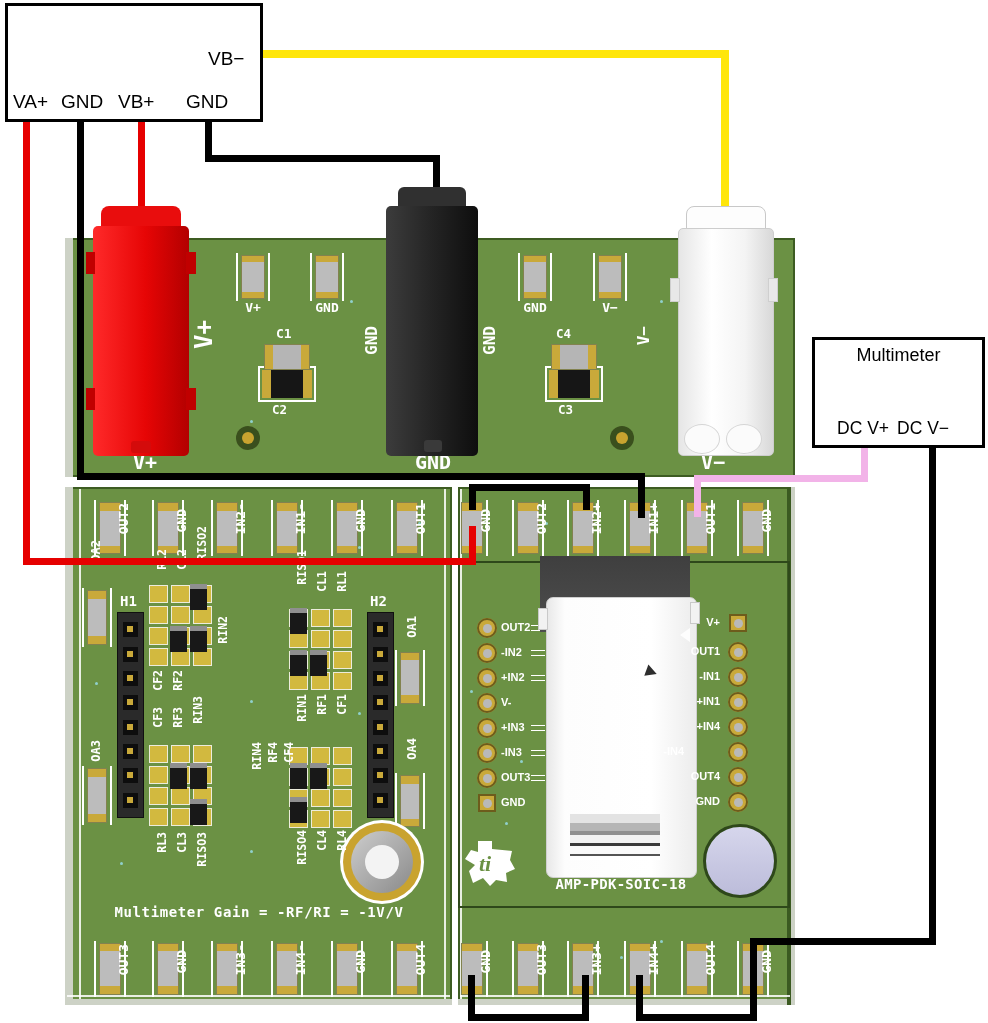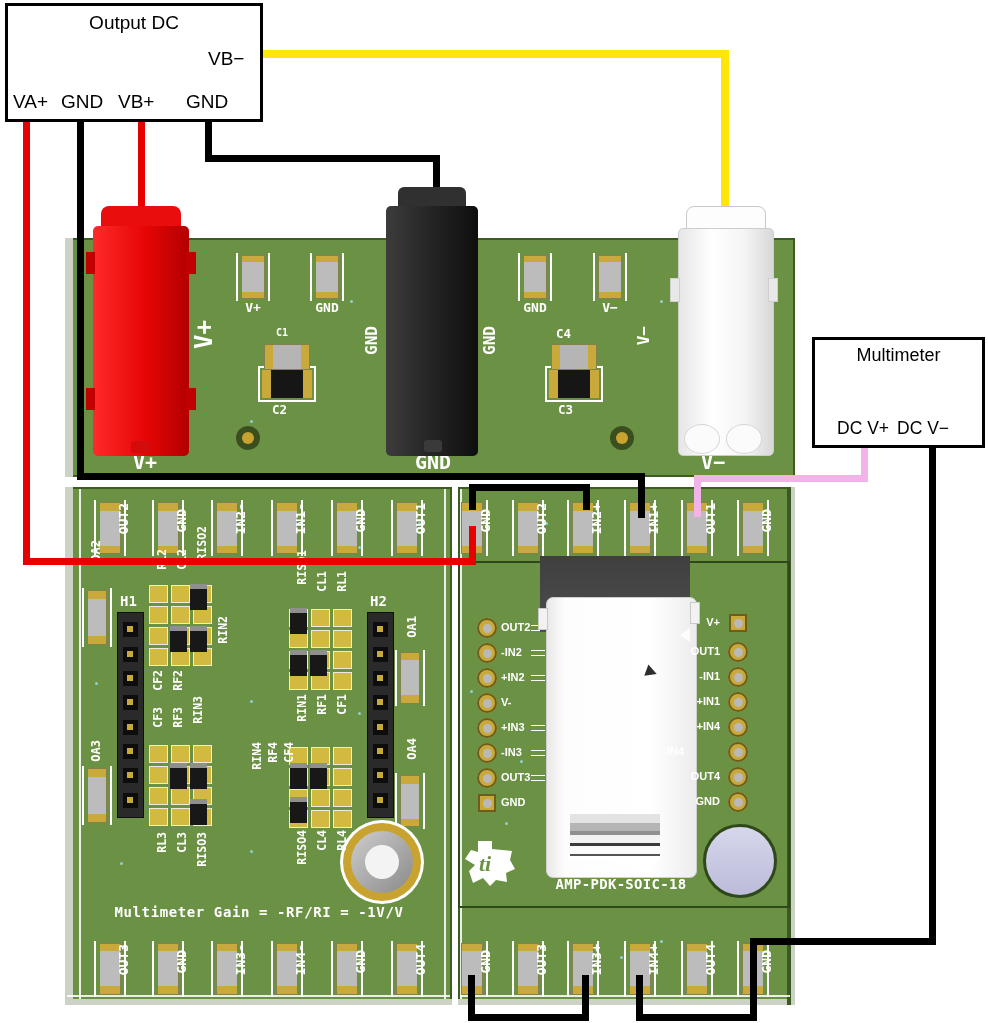--- a/index.html
+++ b/index.html
@@ -78,21 +78,21 @@
 
   <div class="smd" style="left:241px;top:255px;width:24px;height:44px"></div>
   <div class="smd" style="left:315px;top:255px;width:24px;height:44px"></div>
   <div class="smd" style="left:523px;top:255px;width:24px;height:44px"></div>
   <div class="smd" style="left:598px;top:255px;width:24px;height:44px"></div>
   <div class="sk" style="left:233px;top:301px;width:40px;text-align:center;font-size:13px">V+</div>
   <div class="sk" style="left:307px;top:301px;width:40px;text-align:center;font-size:13px">GND</div>
   <div class="sk" style="left:515px;top:301px;width:40px;text-align:center;font-size:13px">GND</div>
   <div class="sk" style="left:590px;top:301px;width:40px;text-align:center;font-size:13px">V−</div>
 
-  <div class="sk" style="left:276px;top:327px;font-size:10px">C1</div>
+  <div class="sk" style="left:276px;top:327px;font-size:13px">C1</div>
   <div class="caph" style="left:264px;top:344px;width:46px;height:26px"></div>
   <div class="wbox" style="left:258px;top:366px;width:58px;height:36px"></div>
   <div class="capb" style="left:262px;top:370px;width:50px;height:28px"></div>
   <div class="sk" style="left:272px;top:403px;font-size:12.5px">C2</div>
 
   <div class="sk" style="left:556px;top:327px;font-size:12.5px">C4</div>
   <div class="caph" style="left:551px;top:344px;width:46px;height:26px"></div>
   <div class="wbox" style="left:545px;top:366px;width:58px;height:36px"></div>
   <div class="capb" style="left:549px;top:370px;width:50px;height:28px"></div>
   <div class="sk" style="left:558px;top:403px;font-size:12.5px">C3</div>
@@ -441,21 +441,20 @@
   <div class="wire w-blk" style="left:750px;top:938px;width:7px;height:34px"></div>
 
   <div class="wire w-blk" style="left:468px;top:975px;width:7px;height:46px"></div>
   <div class="wire w-blk" style="left:468px;top:1014px;width:121px;height:7px"></div>
   <div class="wire w-blk" style="left:582px;top:975px;width:7px;height:46px"></div>
   <div class="wire w-blk" style="left:636px;top:975px;width:7px;height:46px"></div>
   <div class="wire w-blk" style="left:636px;top:1014px;width:121px;height:7px"></div>
   <div class="wire w-blk" style="left:750px;top:962px;width:7px;height:59px"></div>
 
   <div class="ibox" style="left:5px;top:3px;width:258px;height:119px">
-    <div class="title" style="margin-top:5px">Output DC</div>
     <div class="term" style="left:200px;top:42px">VB−</div>
     <div class="term" style="left:5px;top:85px">VA+</div>
     <div class="term" style="left:53px;top:85px">GND</div>
     <div class="term" style="left:110px;top:85px">VB+</div>
     <div class="term" style="left:178px;top:85px">GND</div>
   </div>
   <div class="ibox" style="left:812px;top:337px;width:173px;height:111px">
     <div class="title" style="margin-top:4px;font-size:18px">Multimeter</div>
     <div class="term" style="left:22px;top:78px;font-size:17.5px">DC V+</div>
     <div class="term" style="left:82px;top:78px;font-size:17.5px">DC V−</div>

